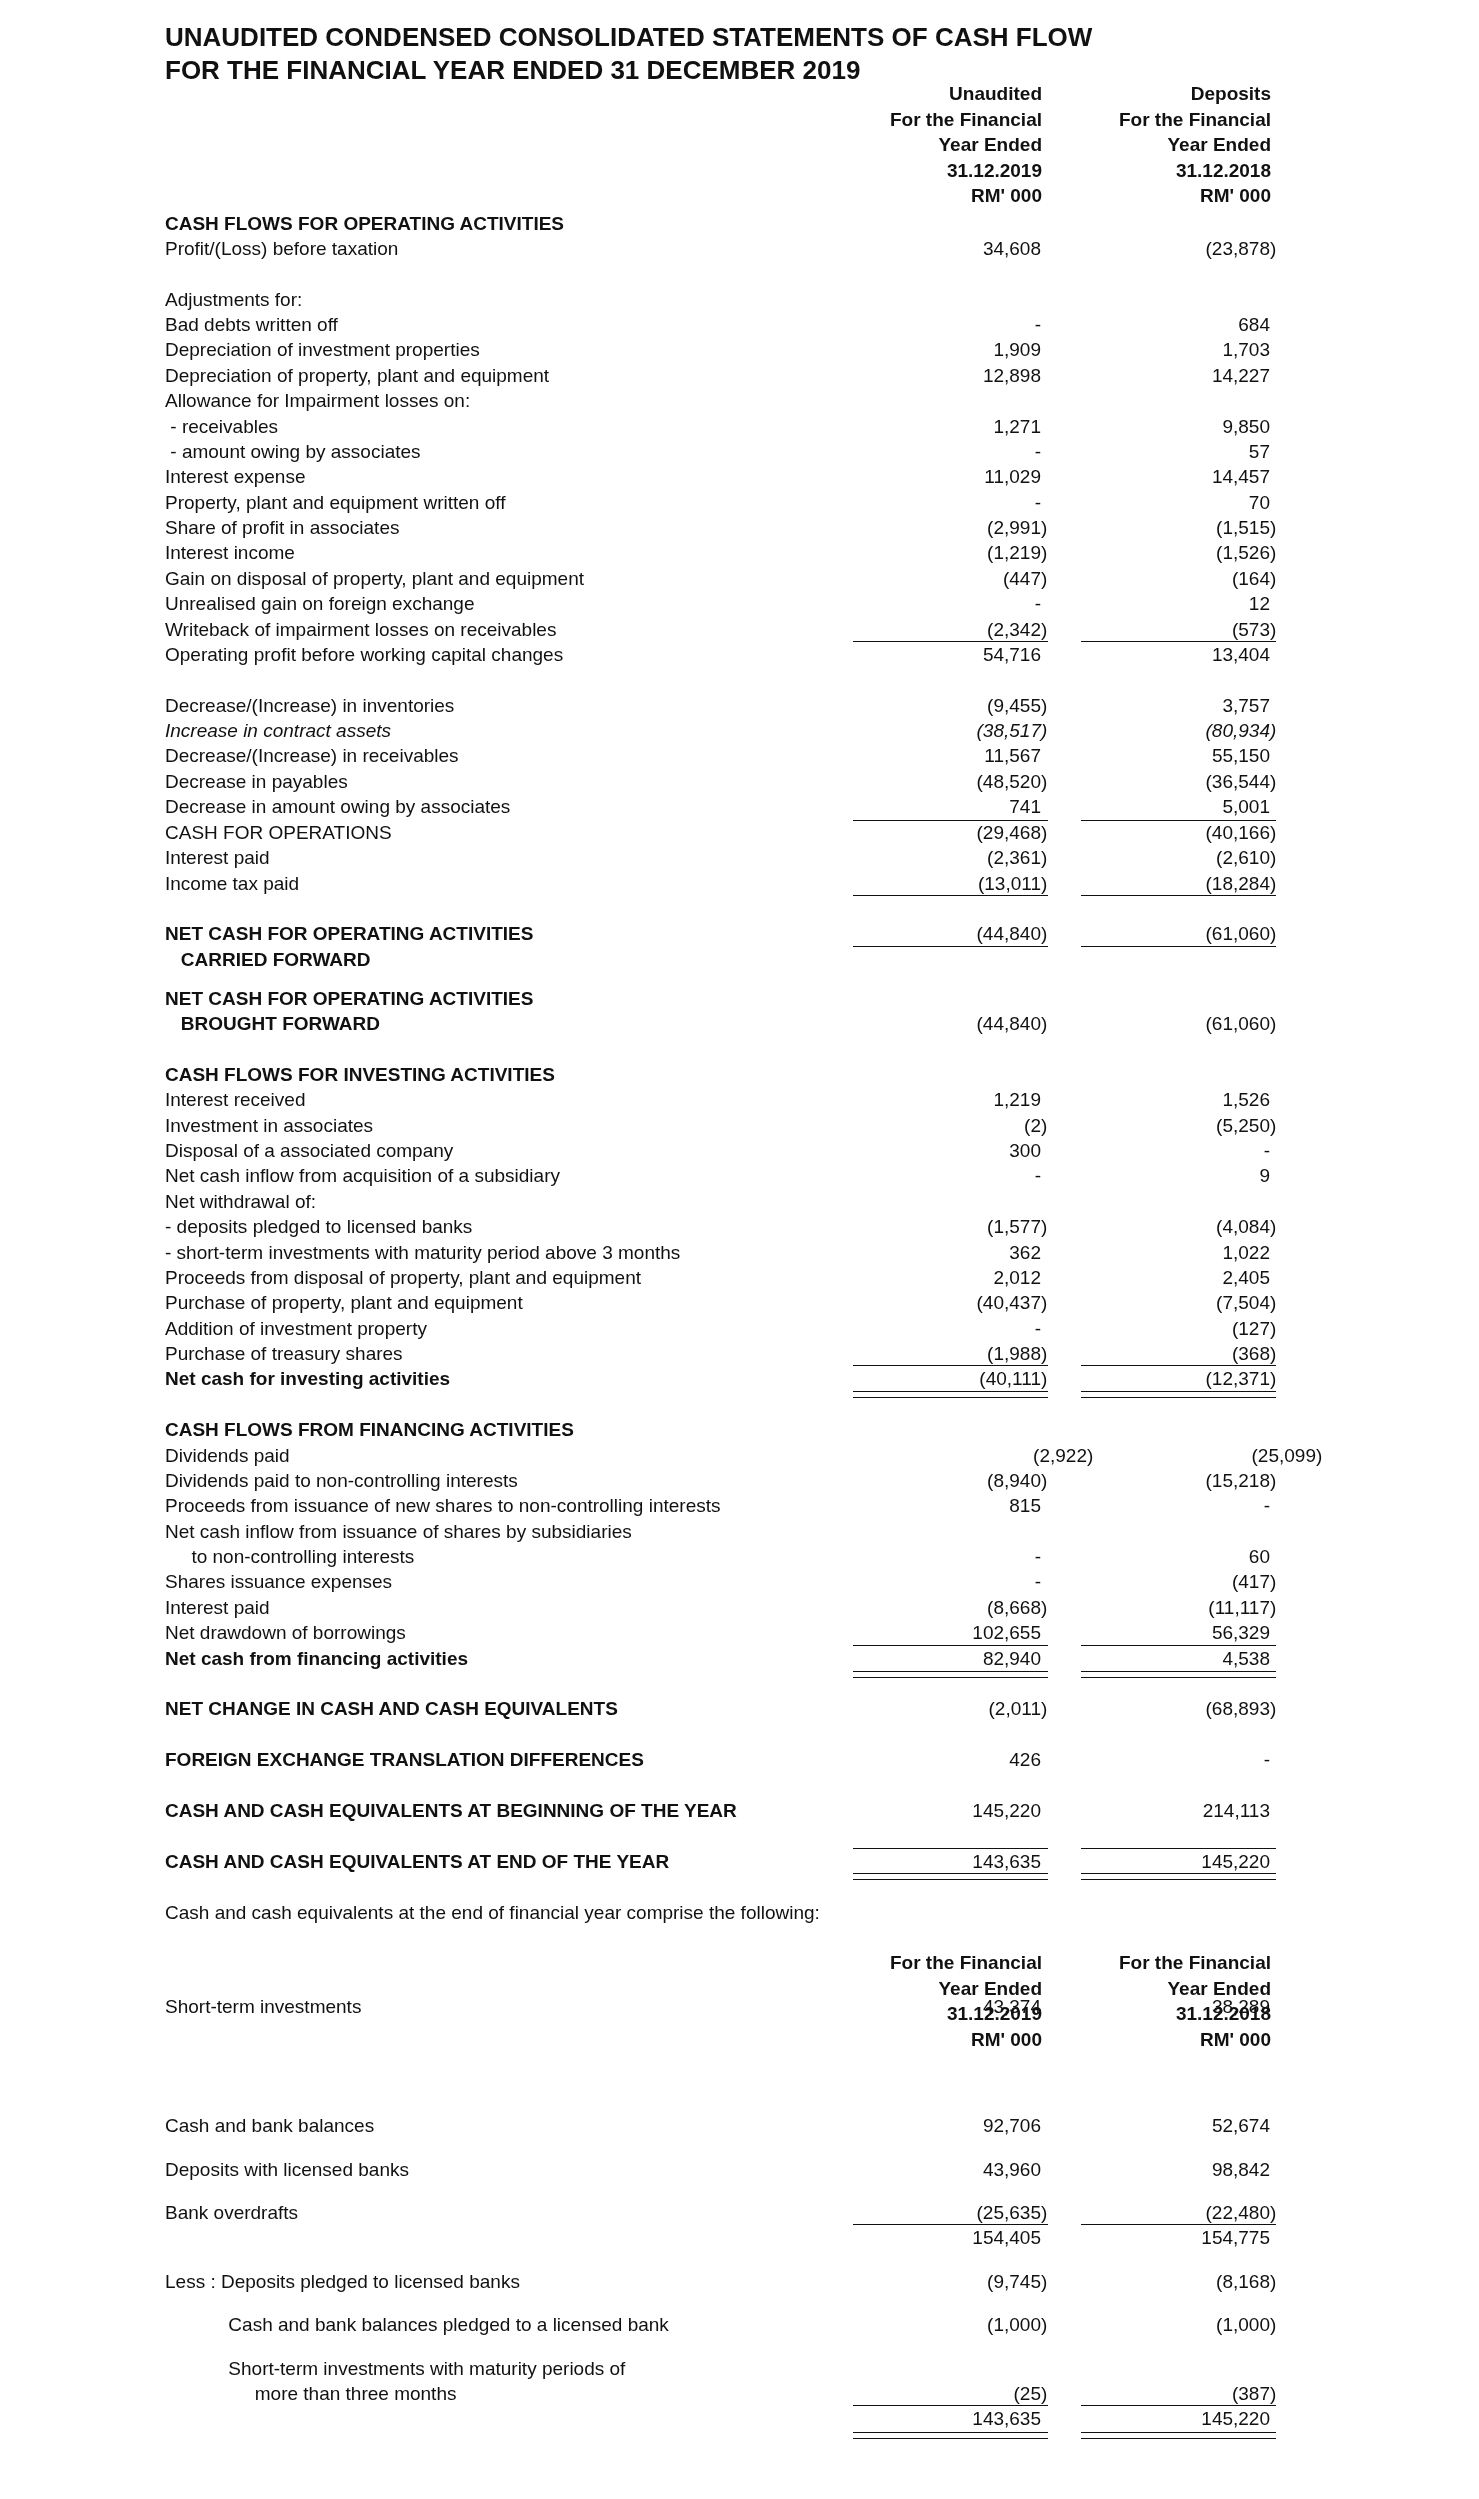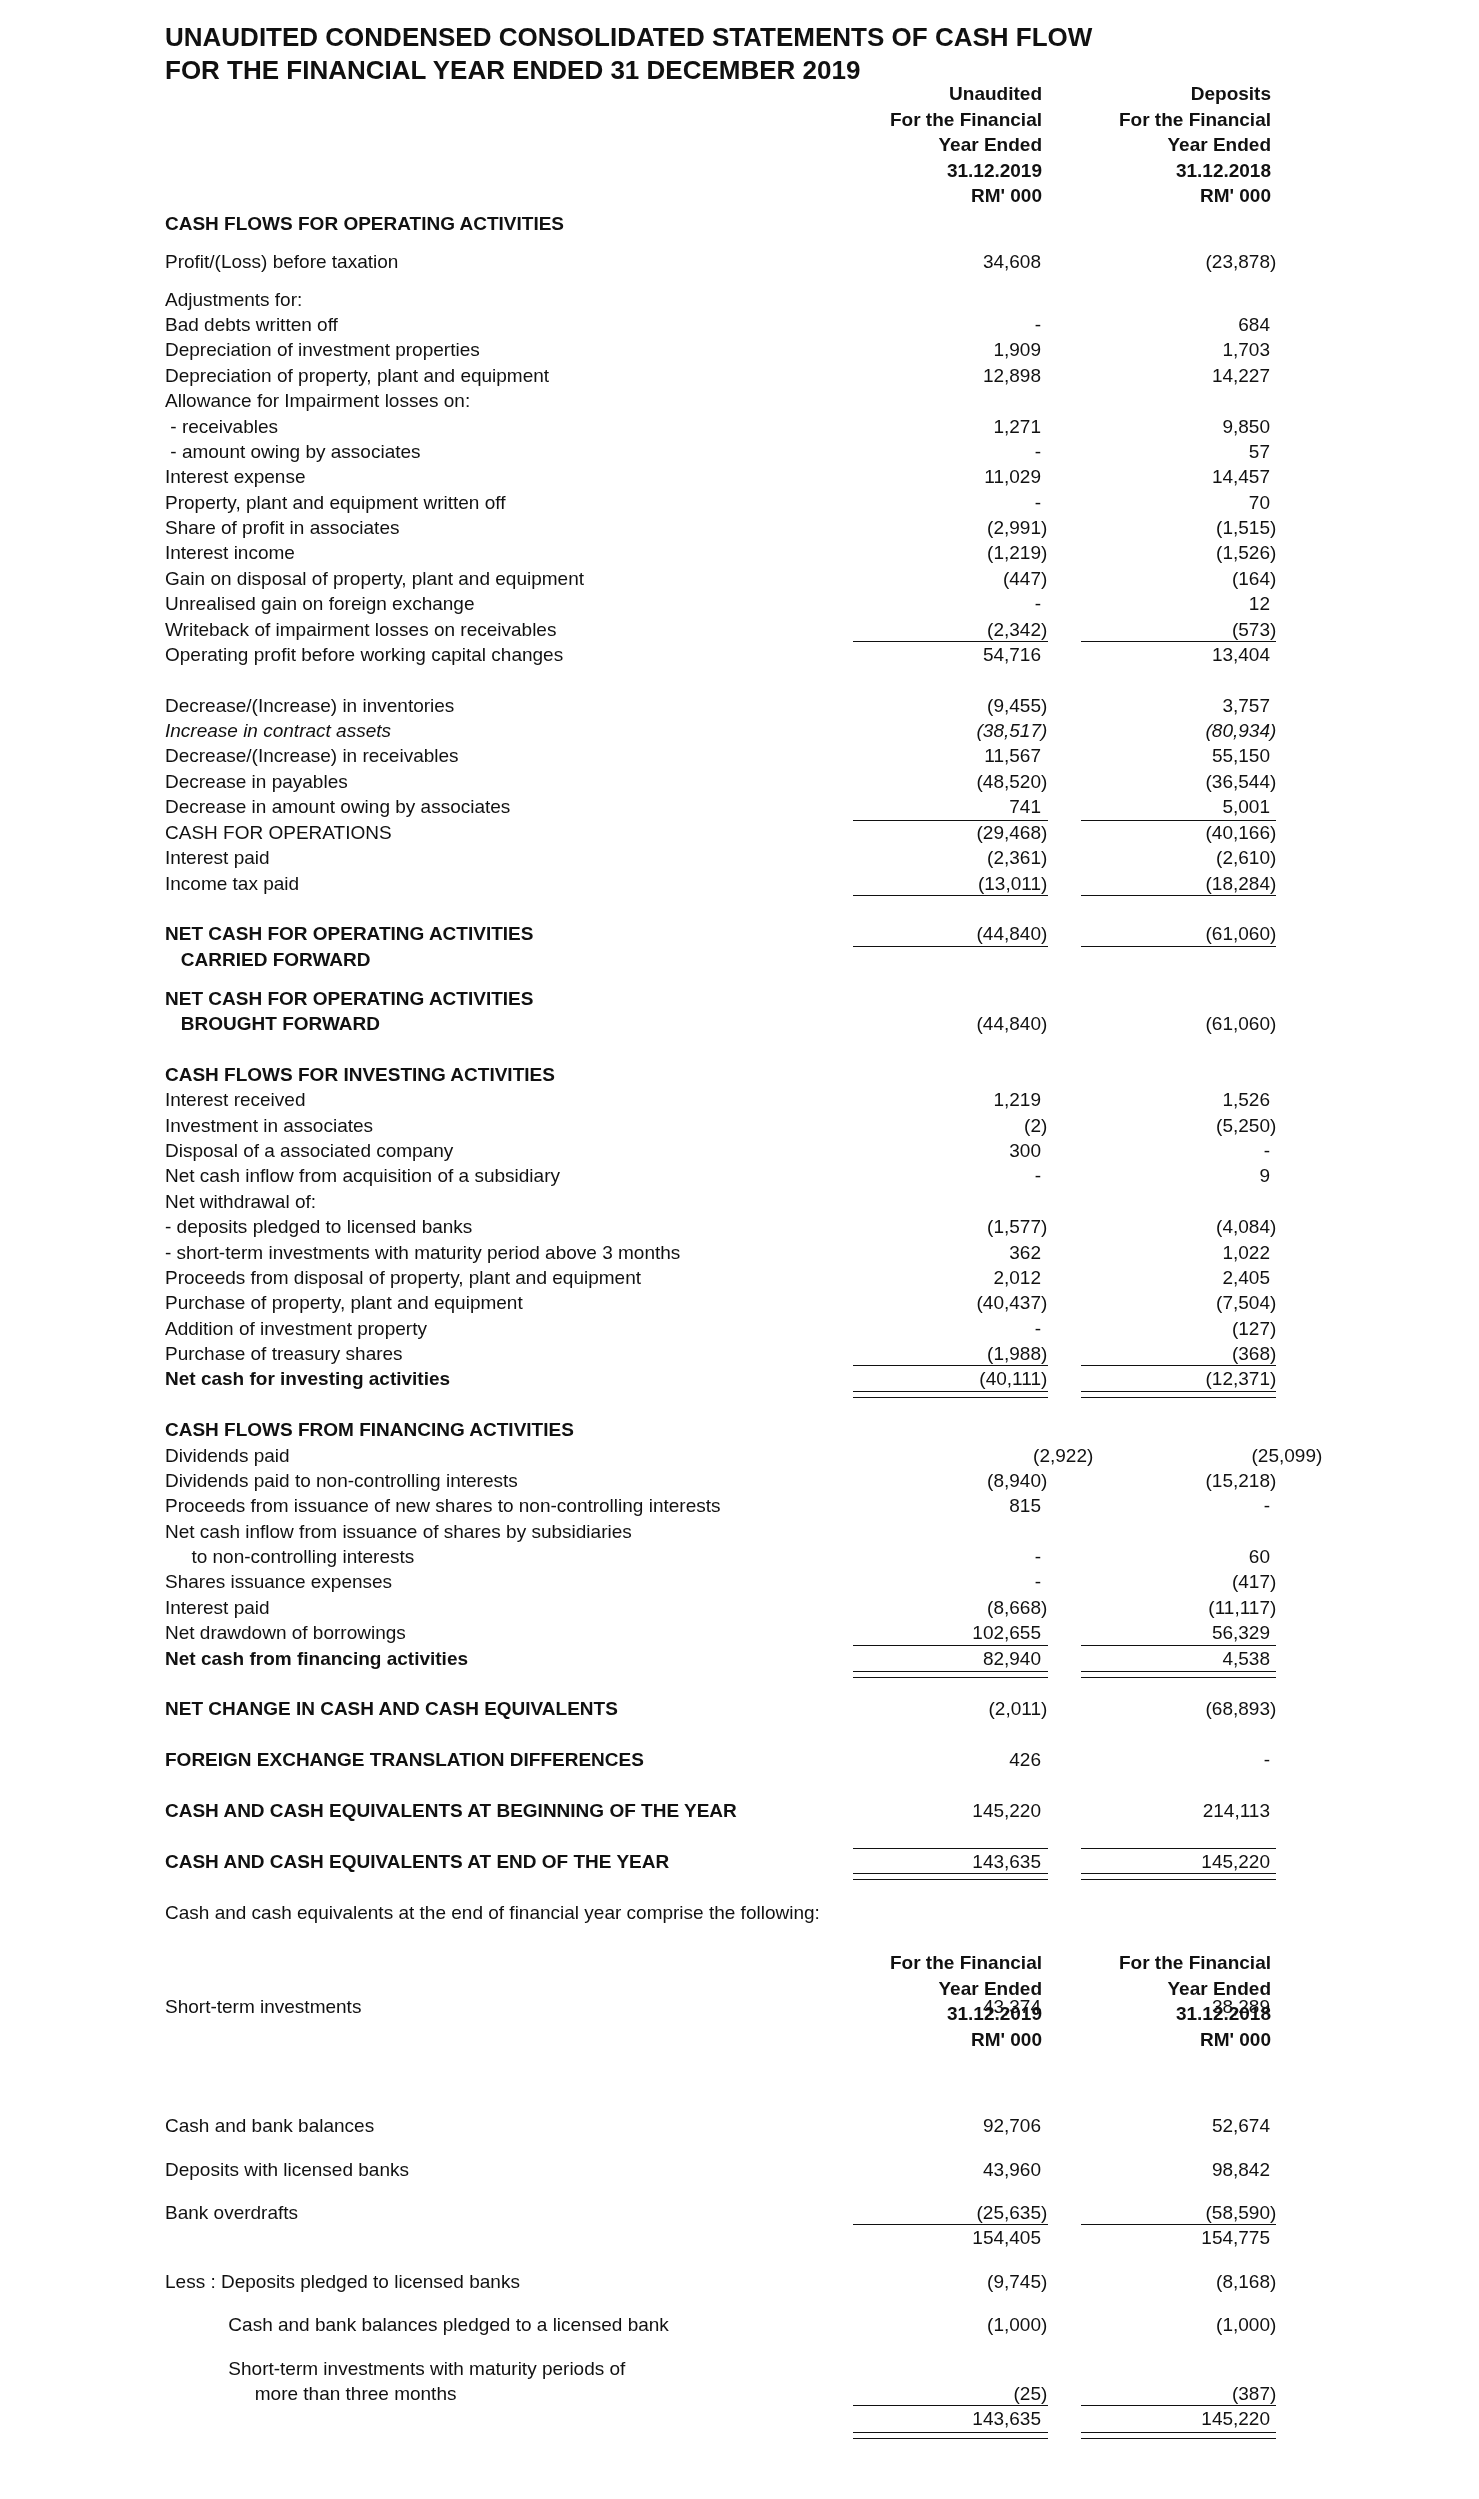--- a/index.html
+++ b/index.html
@@ -53,21 +53,21 @@
     <div>For the Financial</div>
     <div>Year Ended</div>
     <div>31.12.2018</div>
     <div>RM' 000</div>
   </div>
 
   <div id="rows">
       <div class="row" style="top: 211px;">
         <span class="lbl b" style="white-space: pre;">CASH FLOWS FOR OPERATING ACTIVITIES</span>
       </div>
-      <div class="row" style="top: 236px; margin-top: 13px;">
+      <div class="row" style="top: 236px;">
         <span class="lbl" style="white-space: pre;">Profit/(Loss) before taxation</span>
         <span class="v1">34,608</span>
         <span class="v2 neg">(23,878)</span>
       </div>
       <div class="row" style="top: 287px;">
         <span class="lbl" style="white-space: pre;">Adjustments for:</span>
       </div>
       <div class="row" style="top: 312px;">
         <span class="lbl" style="white-space: pre;">Bad debts written off</span>
         <span class="v1">-</span>
@@ -333,21 +333,21 @@
         <span class="v2">52,674</span>
       </div>
       <div class="row" style="top: 2157px;">
         <span class="lbl" style="white-space: pre;">Deposits with licensed banks</span>
         <span class="v1">43,960</span>
         <span class="v2">98,842</span>
       </div>
       <div class="row" style="top: 2200px;">
         <span class="lbl" style="white-space: pre;">Bank overdrafts</span>
         <span class="v1 neg">(25,635)</span>
-        <span class="v2 neg">(58,590)</span>
+        <span class="v2 neg">(22,480)</span>
       </div>
       <div class="row" style="top: 2225px;">
         <span class="lbl" style="white-space: pre;"></span>
         <span class="v1">154,405</span>
         <span class="v2">154,775</span>
       </div>
       <div class="row" style="top: 2269px;">
         <span class="lbl" style="white-space: pre;">Less : Deposits pledged to licensed banks</span>
         <span class="v1 neg">(9,745)</span>
         <span class="v2 neg">(8,168)</span>

